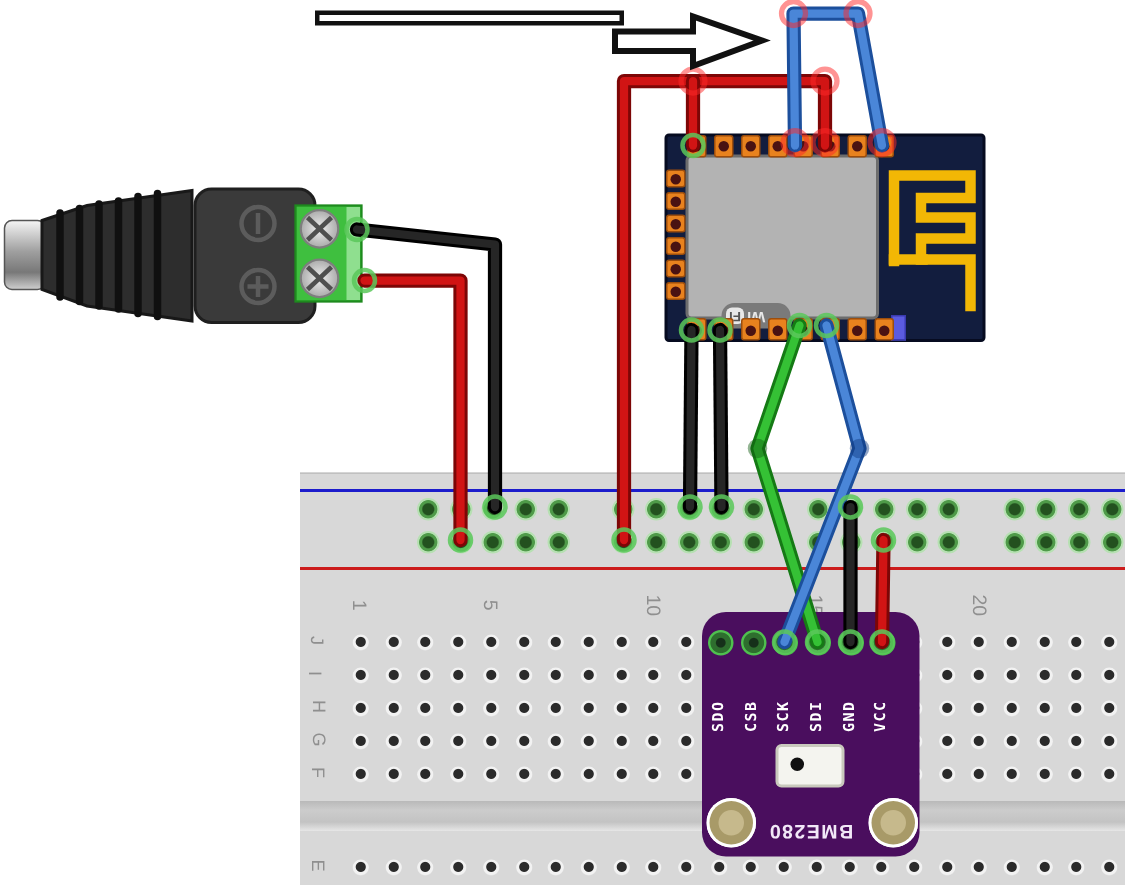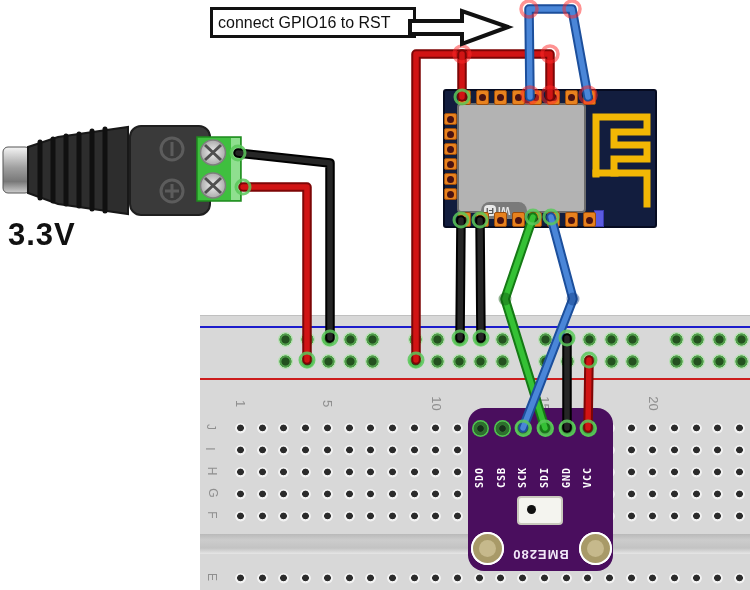--- a/index.html
+++ b/index.html
@@ -53,28 +53,26 @@
       font-size:13px;font-weight:bold;letter-spacing:1px;transform:rotate(180deg);}
   svg{position:absolute;left:0;top:0;}
   #wiresvg{pointer-events:none;}
 </style>
 </head>
 <body>
 
 <div id="stage">
 
   <div class="note">
-    <div>connect GPIO16 to RST</div>
   </div>
 
   <svg width="750" height="590" style="z-index:3;">
     <polygon points="410,21 462,21 462,11 508,27 462,44 462,34 410,34" fill="#ffffff" stroke="#111" stroke-width="4" stroke-linejoin="miter"></polygon>
   </svg>
 
-  <div class="pwr">3.3V</div>
 
   <div class="bb">
     <div class="busline" style="top:10px;background:#1c1ccc;"></div>
     <div class="busline" style="top:62px;background:#cc1c1c;"></div>
     <div class="groove"></div>
     <div id="bbholes">
         <div class="ghole" style="left: 78px; top: 15.5px;"></div>
         <div class="ghole" style="left: 99.7px; top: 15.5px;"></div>
         <div class="ghole" style="left: 121.4px; top: 15.5px;"></div>
         <div class="ghole" style="left: 143.1px; top: 15.5px;"></div>

